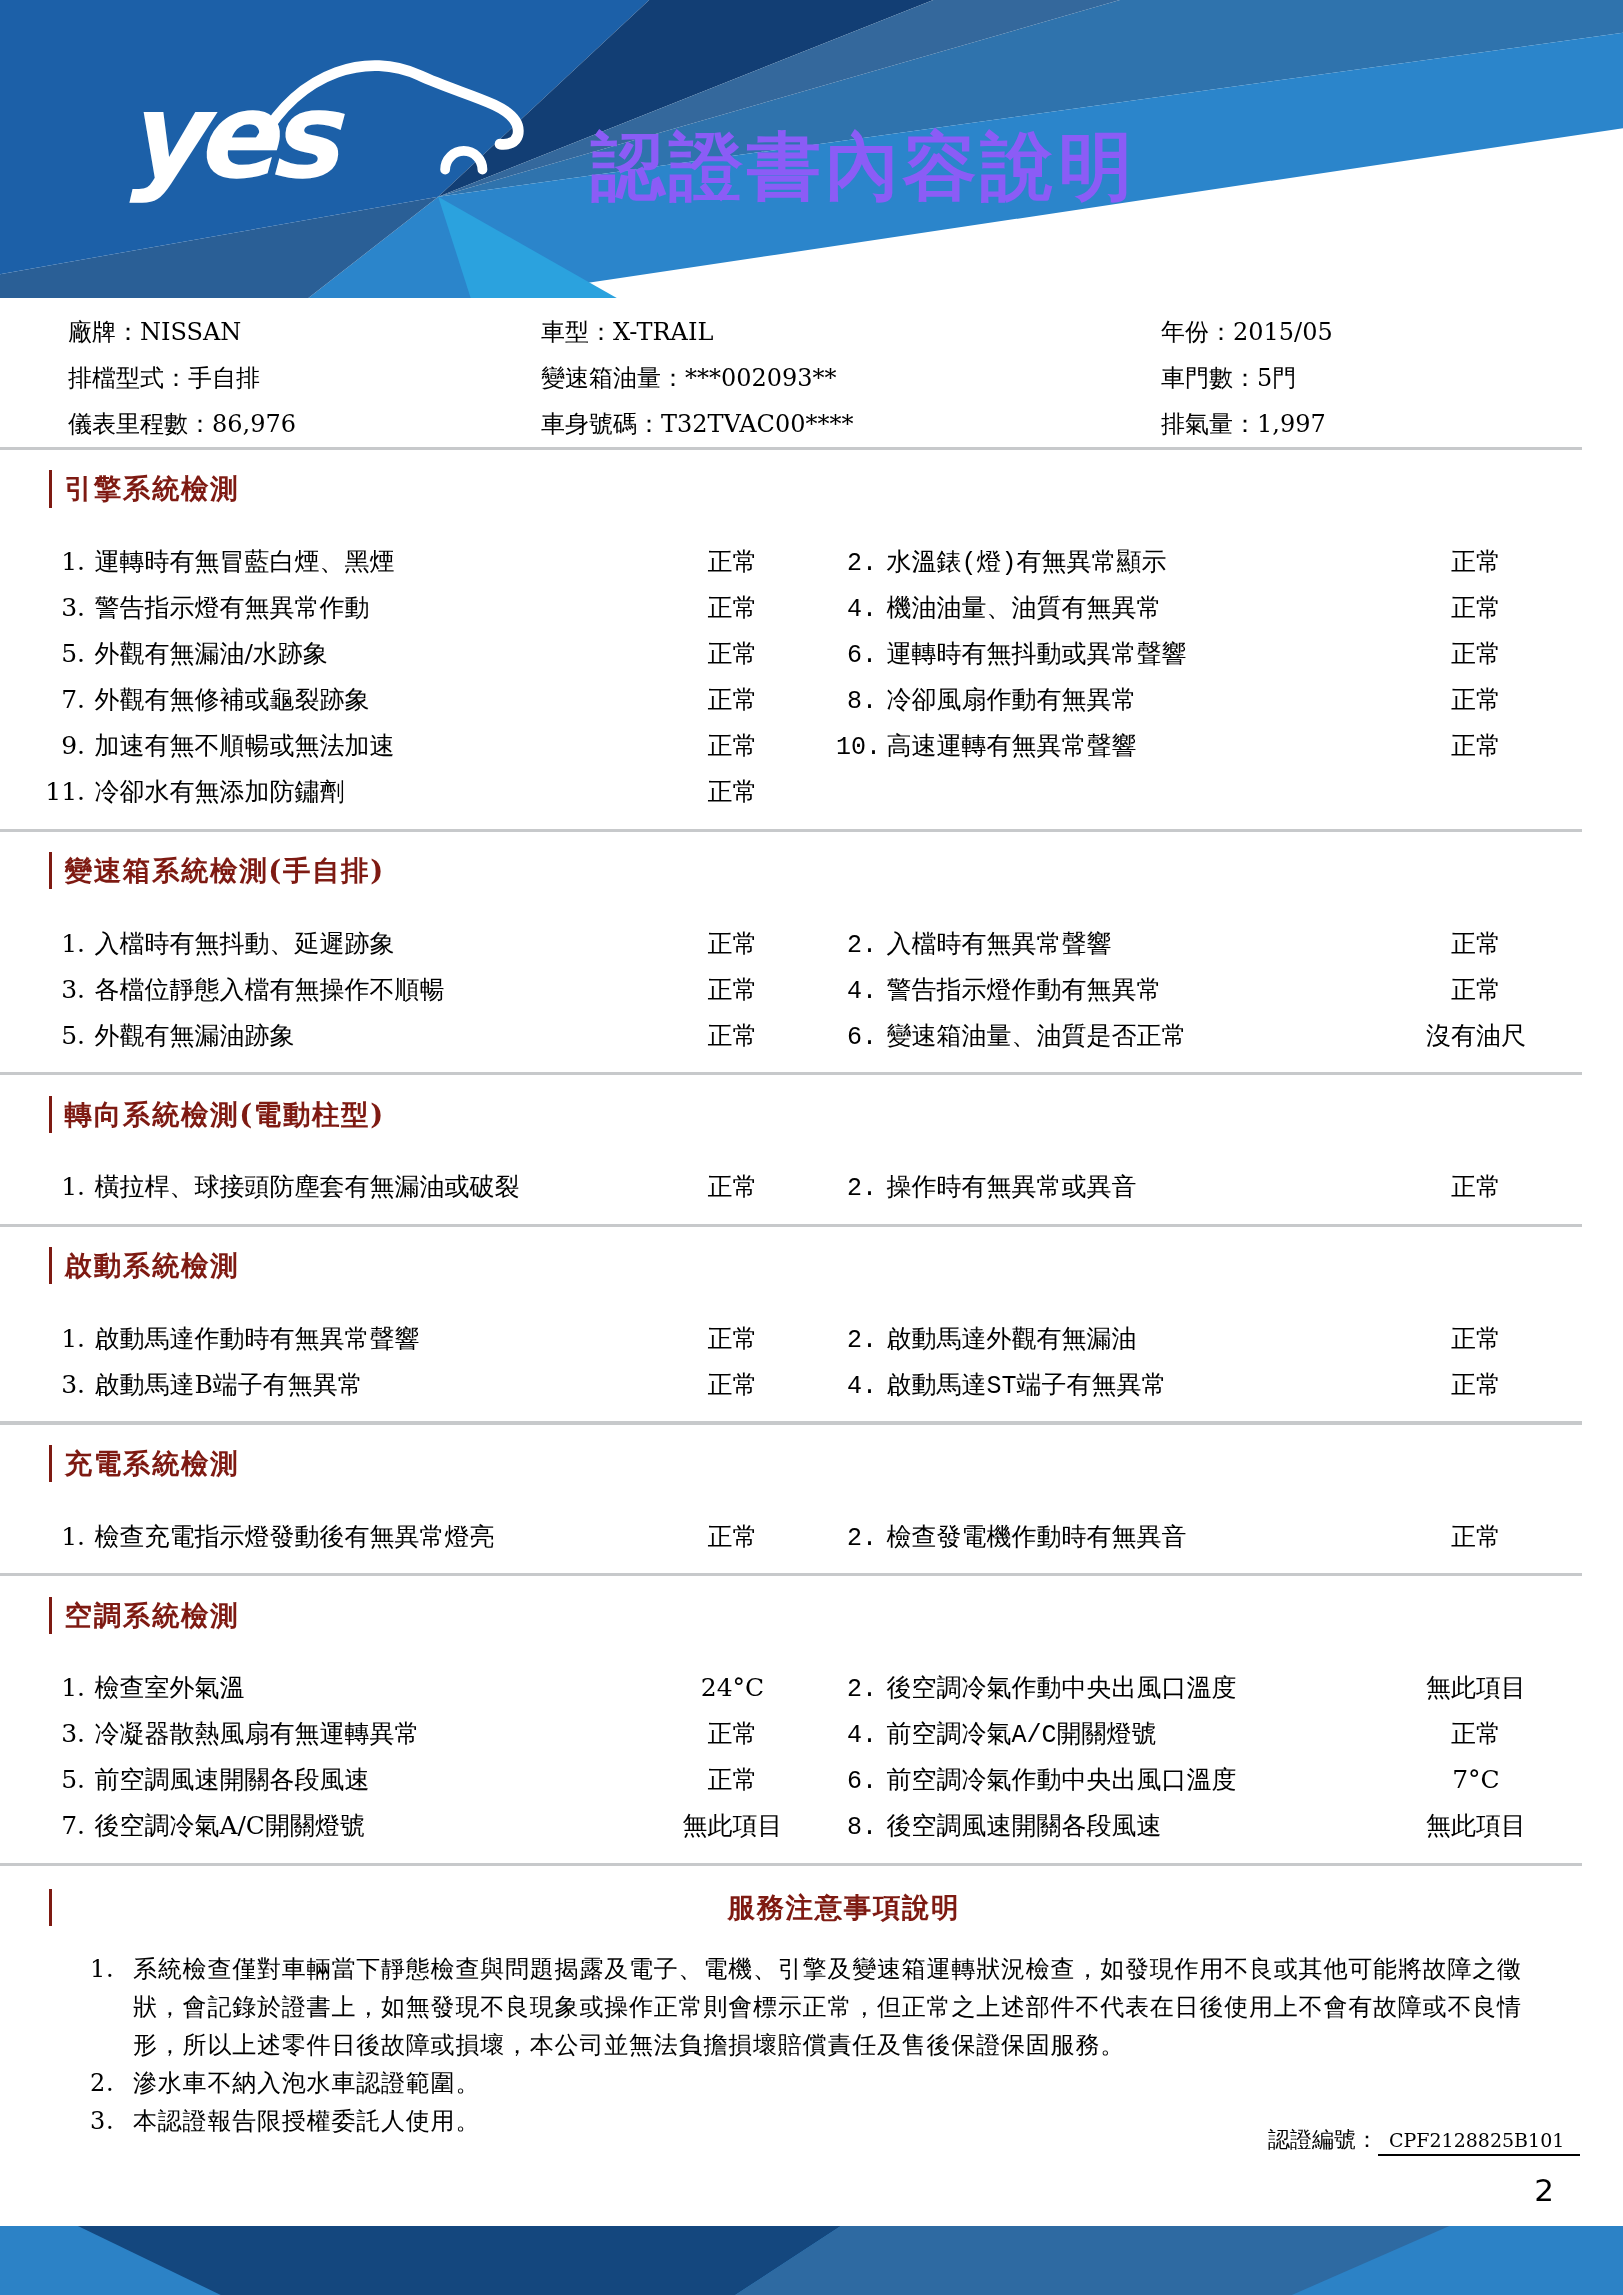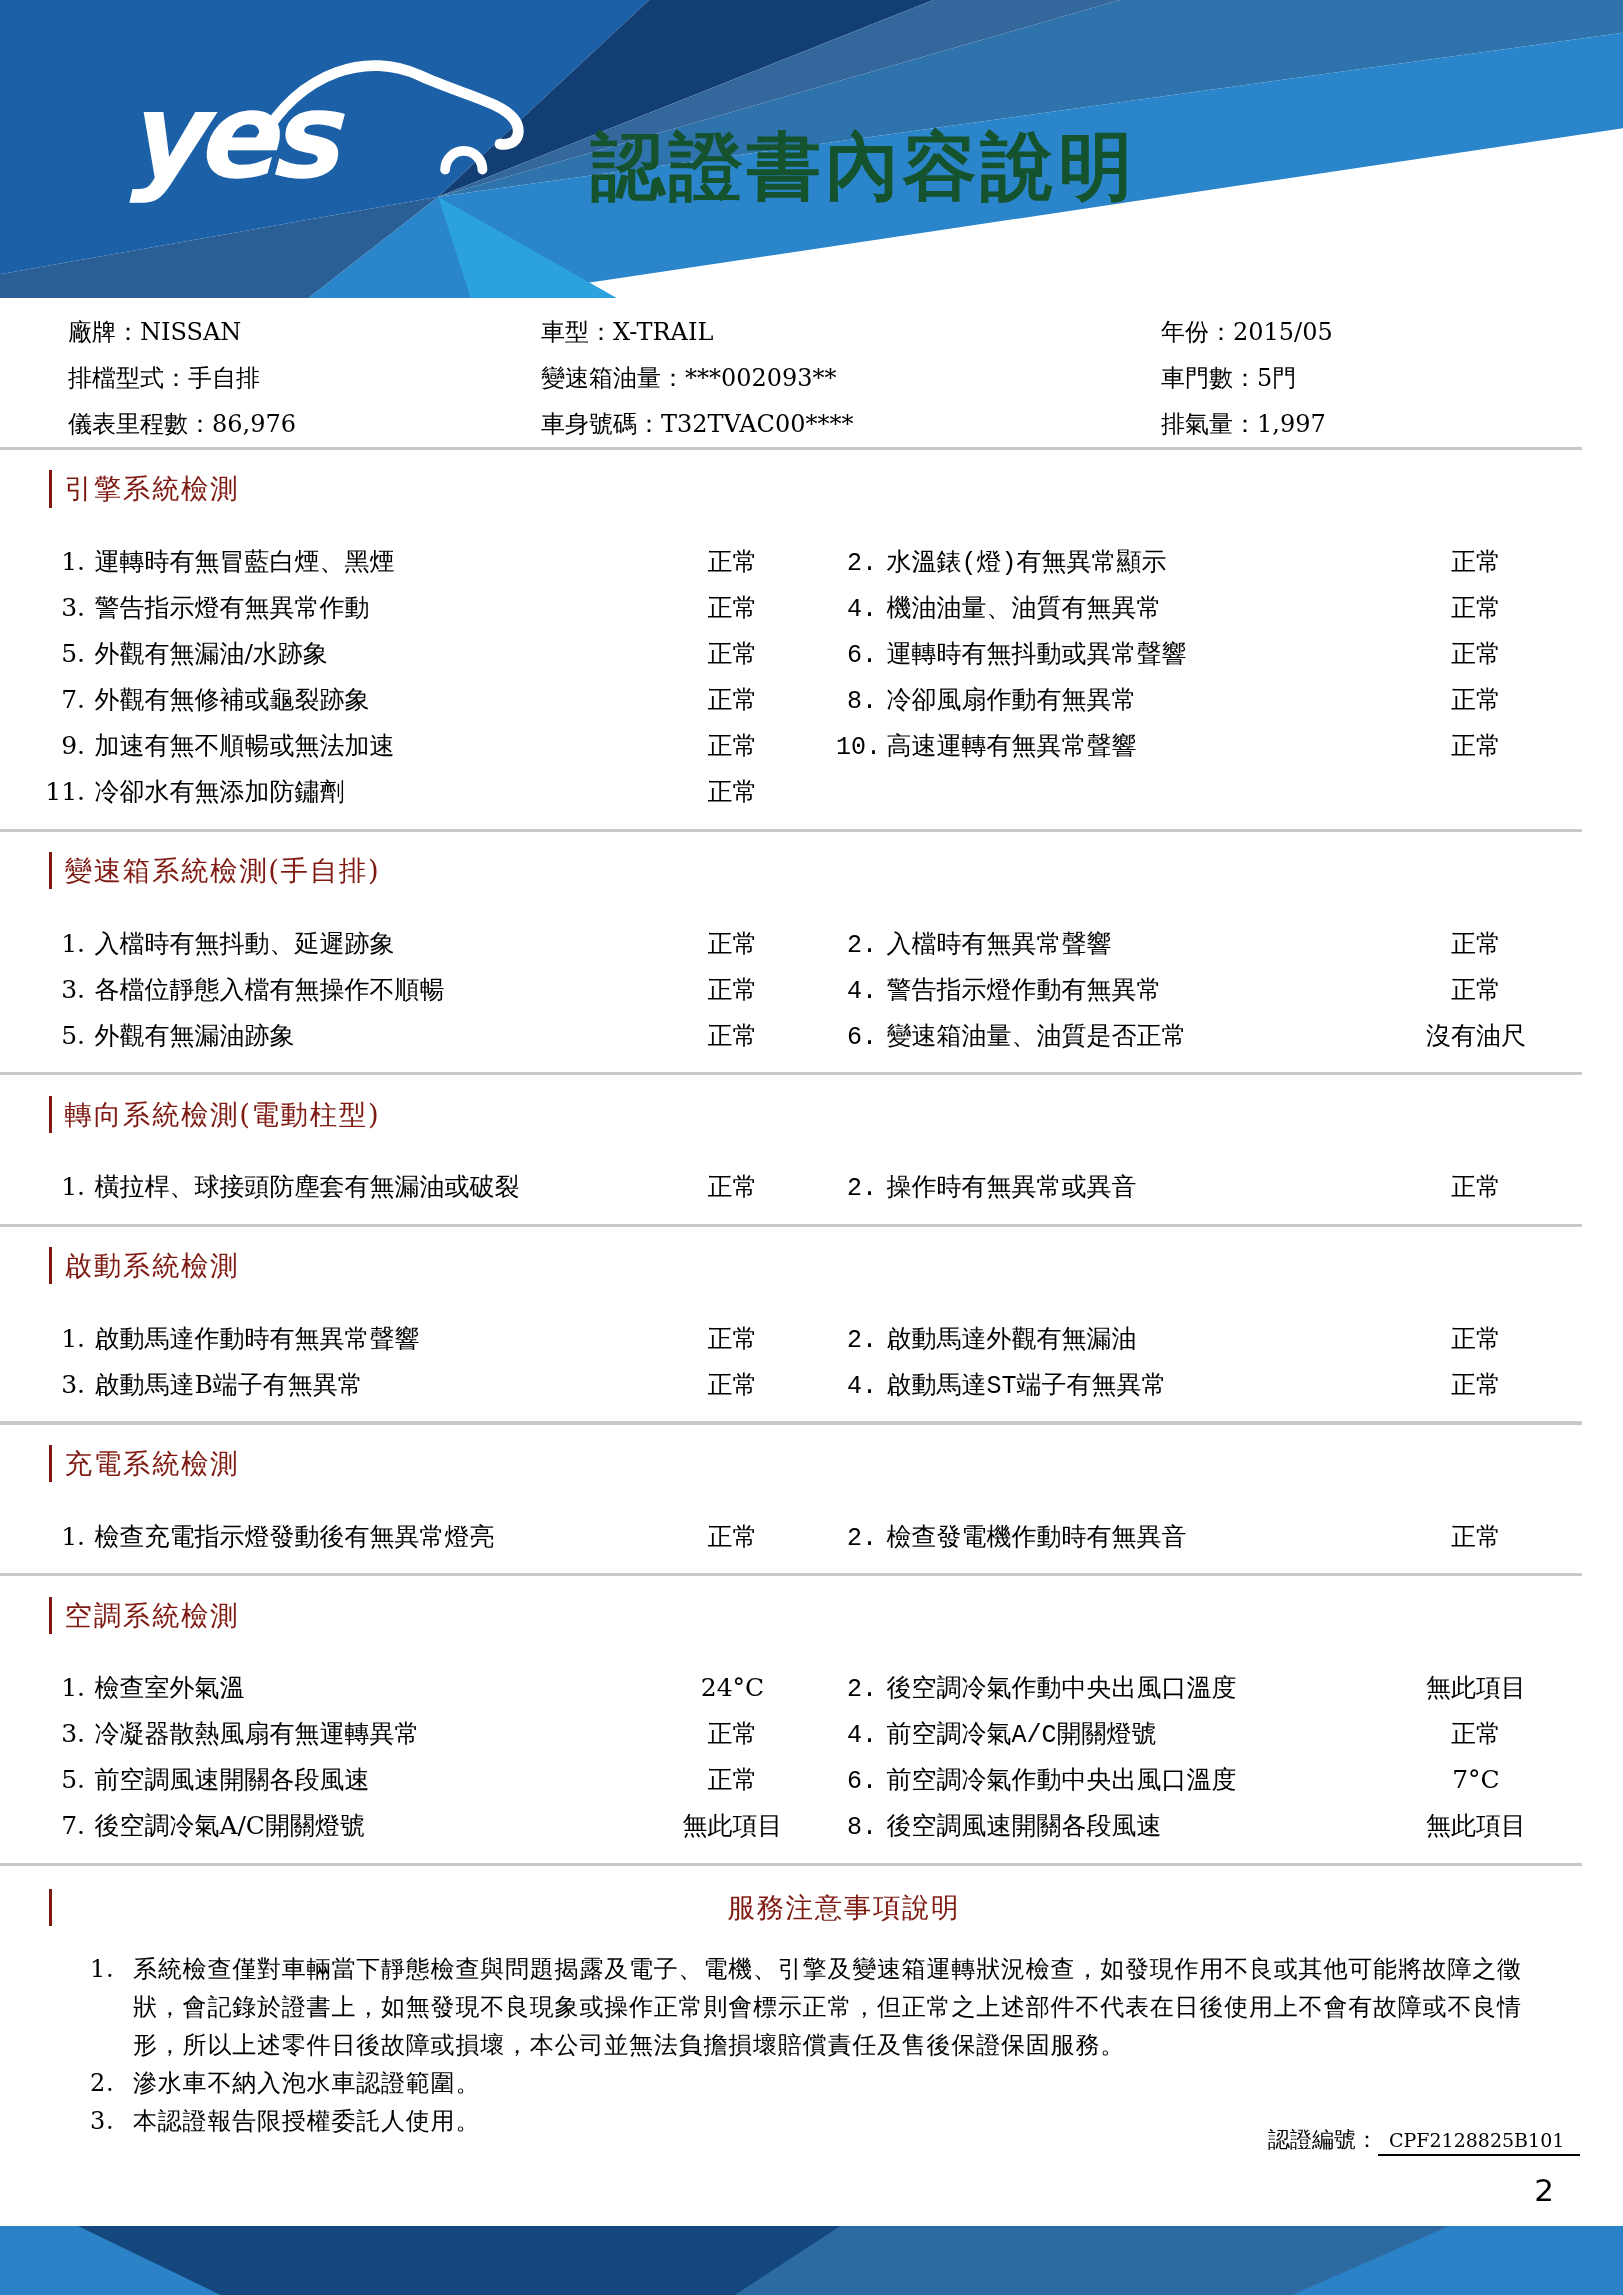--- a/index.html
+++ b/index.html
@@ -17,33 +17,33 @@
   .s-royal    {background:#1C60A8;clip-path:polygon(0 0,40% 0,27% 66%,0 92%);}
   .s-navy     {background:#123E74;clip-path:polygon(40% 0,57.5% 0,27% 66%);}
   .s-slate-top{background:#34689C;clip-path:polygon(57.5% 0,69% 0,27% 66%);}
   .logo{position:absolute;left:134px;top:55px;width:440px;height:196px;}
   .logo-word{
     position:absolute;left:0;top:22px;color:#fff;font-family:"DejaVu Sans","Liberation Sans",sans-serif;
     font-style:italic;font-weight:bold;font-size:119px;line-height:1;letter-spacing:-7.9px;transform:skewX(-4deg);
   }
   .car-swoosh{position:absolute;left:93px;top:-11px;width:346px;height:157px;}
   .hdr-title{
-    position:absolute;left:591px;top:126px;margin:0;color:#14532d;font-size:74px;line-height:1.1;
+    position:absolute;left:591px;top:126px;margin:0;color:#8b5cf6;font-size:74px;line-height:1.1;
     font-family:"DejaVu Sans","Liberation Sans",sans-serif;font-weight:bold;letter-spacing:3.9px;
   }
   
   .info{
     display:grid;grid-template-columns:473px 620px auto;grid-auto-rows:46px;align-items:center;
     padding-left:68px;padding-right:31px;margin-top:11px;font-size:24px;
   }
   .info .cell{white-space:nowrap;}
   .rule{height:3.1px;background:#C7C9CB;width:1582px;margin:0;}
   
   .sec-title{
-    margin:20.4px 0 0 49px;color:#7E1A12;font-size:27.5px;font-weight:normal;line-height:1.35;
+    margin:20.4px 0 0 49px;color:#7E1A12;font-size:27.5px;font-weight:bold;line-height:1.35;
     border-left:3.1px solid #7E1A12;padding-left:12.6px;letter-spacing:1.6px;
   }
   .svc-title{margin-top:23.6px;text-align:center;}
   .sec-grid{
     display:grid;grid-template-columns:616px 145px 620px 102px;grid-auto-rows:46px;
     align-items:center;padding-left:44px;margin-top:31px;margin-bottom:14px;font-size:25px;
   }
   .it{white-space:nowrap;}
   .it .no{display:inline-block;width:41px;text-align:right;margin-right:9.4px;}
   .it.r{padding-left:31px;font-family:Liberation Mono, monospace;}

